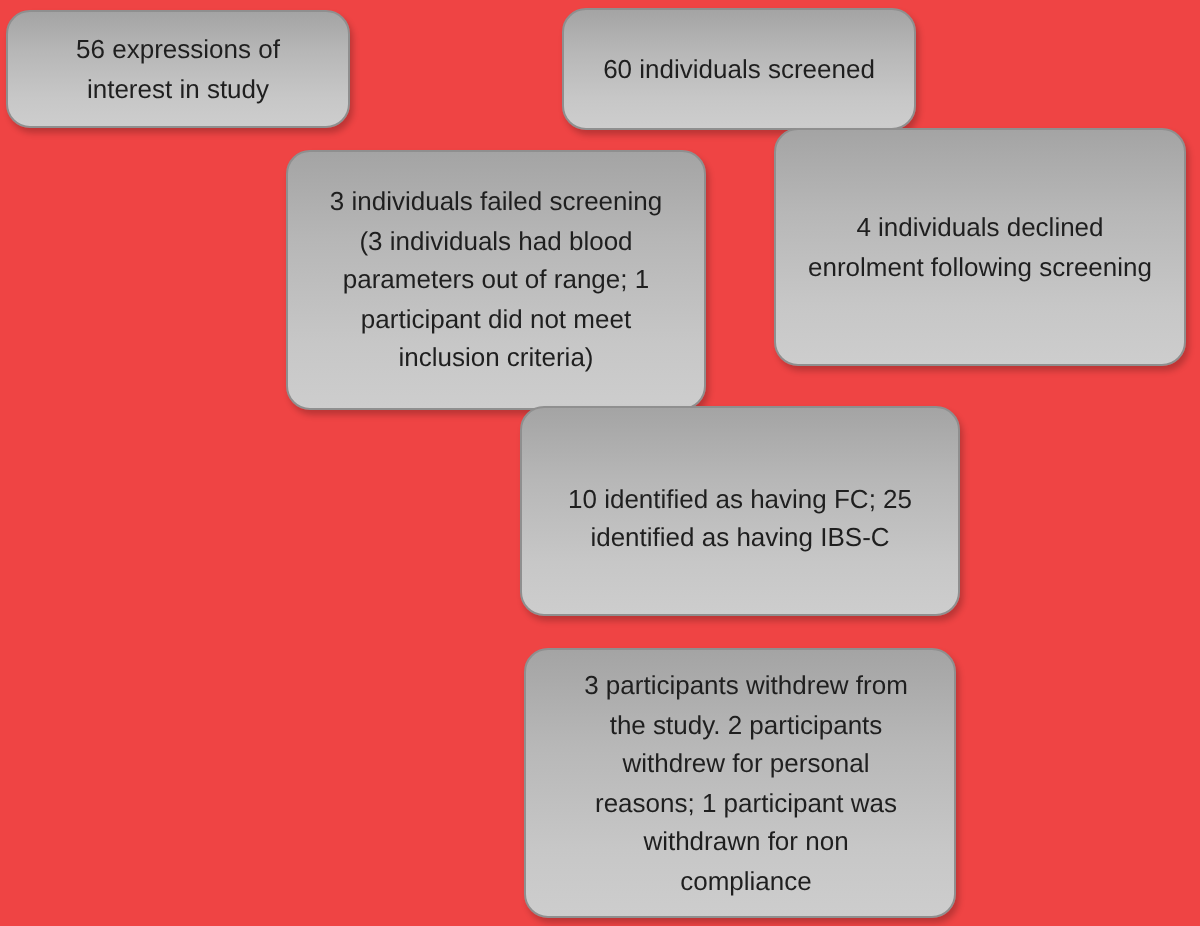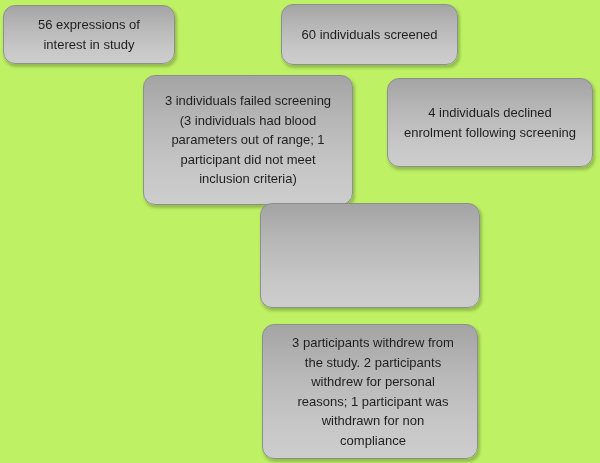--- a/index.html
+++ b/index.html
@@ -5,21 +5,21 @@
   html, body {
     margin: 0;
     padding: 0;
     background: #ffffff;
     font-family: "Liberation Sans", sans-serif;
   }
   .canvas {
     position: relative;
     width: 600px;
     height: 463px;
-    background: #bef264;
+    background: #ef4444;
     overflow: hidden;
   }
   .flow-box {
     position: absolute;
     box-sizing: border-box;
     border-radius: 12px;
     border: 1px solid #8f8f8f;
     background: linear-gradient(to bottom, #a4a4a4 0%, #b7b7b7 35%, #c7c7c7 75%, #cdcdcd 100%);
     box-shadow: 1.5px 2.5px 3px rgba(0,0,0,0.22);
     display: flex;
@@ -54,26 +54,28 @@
   </div>
 
   <div class="flow-box" style="left:143px; top:75px; width:210px; height:130px;">
     <div class="box-text">3 individuals failed screening
 (3 individuals had blood
 parameters out of range; 1
 participant did not meet
 inclusion criteria)</div>
   </div>
 
-  <div class="flow-box" style="left:387px; top:78px; width:206px; height:89px;">
+  <div class="flow-box" style="left:387px; top:64px; width:206px; height:119px;">
     <div class="box-text">4 individuals declined
 enrolment following screening</div>
   </div>
 
   <div class="flow-box" style="left:260px; top:203px; width:220px; height:105px;">
+    <div class="box-text para-gap">10 identified as having FC; 25
+identified as having IBS-C</div>
   </div>
 
   <div class="flow-box" style="left:262px; top:324px; width:216px; height:135px;padding-left:12px;">
     <div class="box-text">3 participants withdrew from
 the study. 2 participants
 withdrew for personal
 reasons; 1 participant was
 withdrawn for non
 compliance</div>
   </div>

